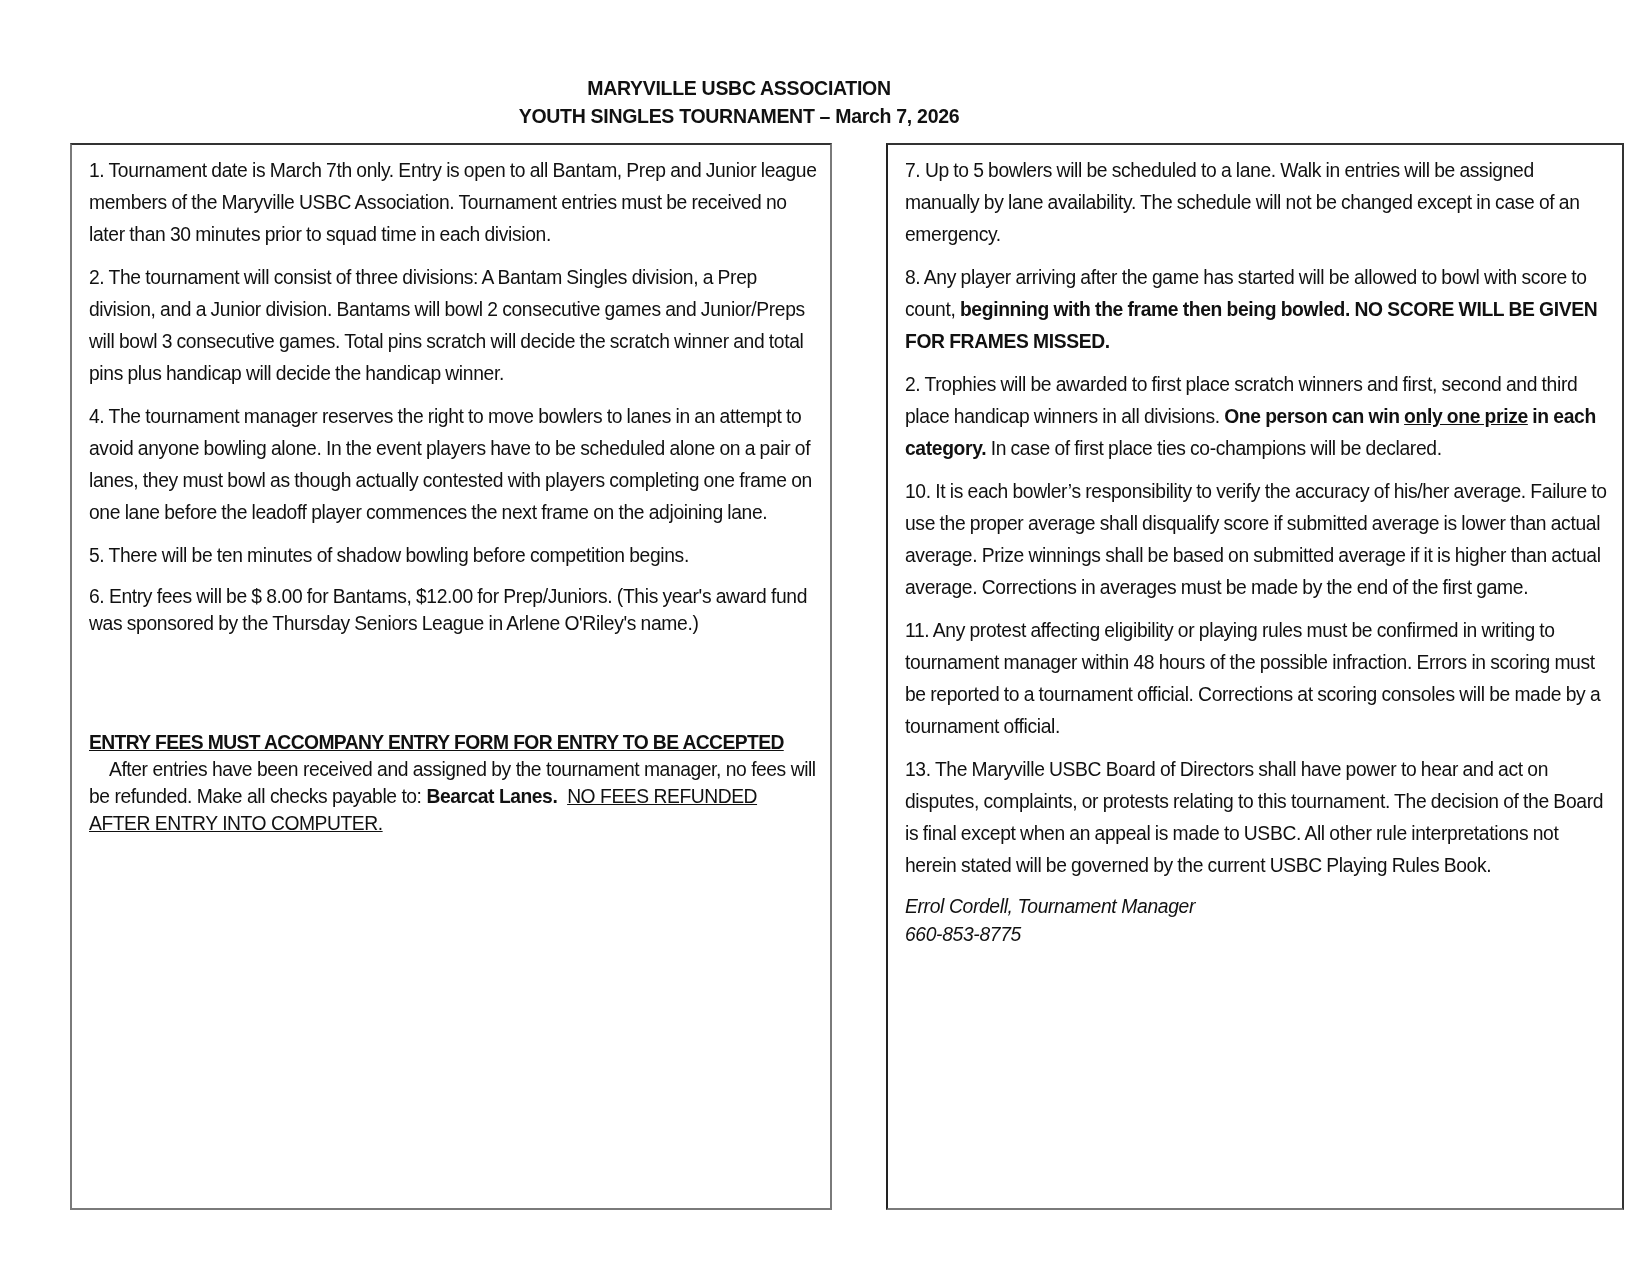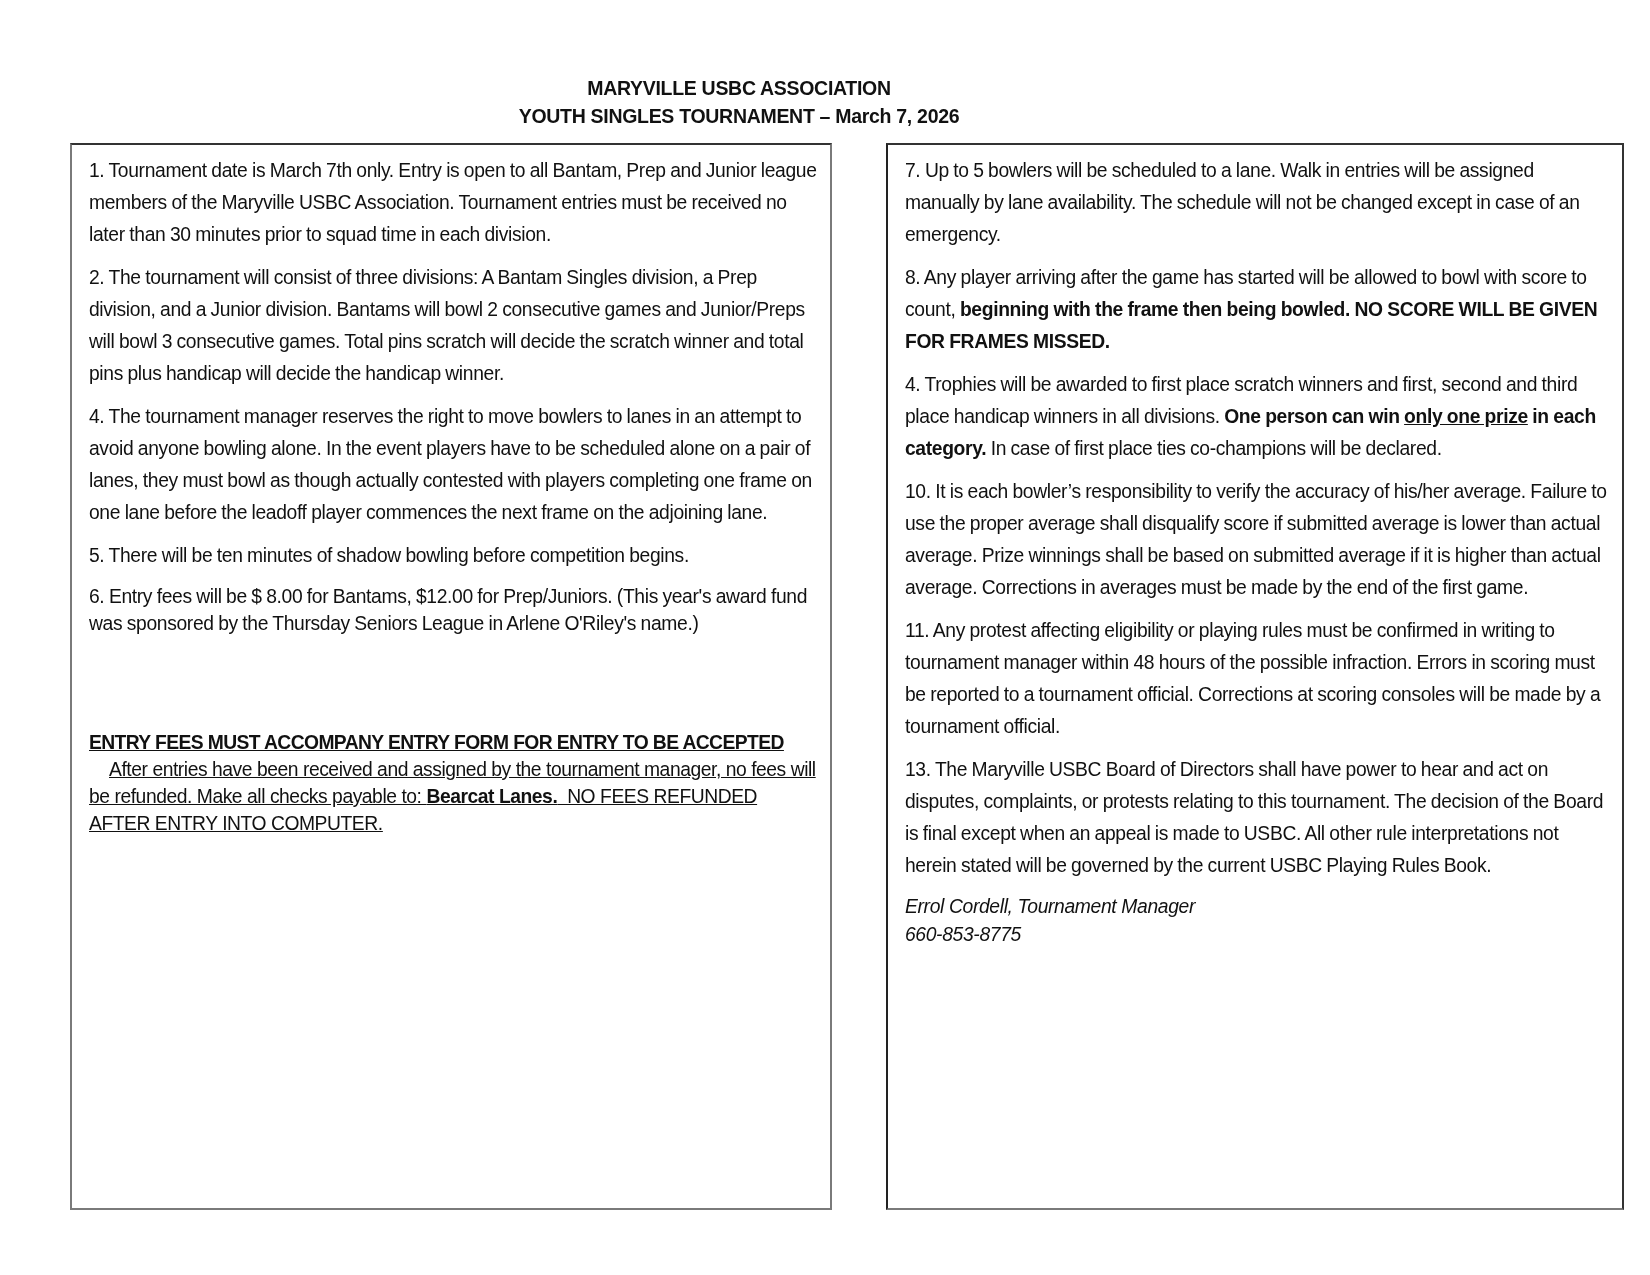--- a/index.html
+++ b/index.html
@@ -20,21 +20,21 @@
   #left-box { left: 70px; width: 762px; }
   #right-box { left: 886px; width: 738px; border-right-color: #333; border-left-color:#222; }
   .content { position: absolute; left: 17px; right: 12px; top: 10px; }
   .para {
     font-size: 19.3px; line-height: 32px; letter-spacing: -0.35px; margin: 0 0 11px 0;
     word-spacing: -0.5px;
   }
   .para.tight { line-height: 27px; }
   b { font-weight: bold; }
   u { text-decoration: underline; }
-  .notice { margin-top: 92px; font-size: 19.3px; letter-spacing: -0.45px; line-height: 27px; text-decoration: underline; }
+  .notice { margin-top: 92px; font-size: 19.3px; letter-spacing: -0.45px; line-height: 27px; }
   .notice-head { font-weight: bold; text-decoration: underline; letter-spacing: -0.6px; }
   .notice-body { text-indent: 20px; }
   .sig { margin-top: 4px; font-size: 19.3px; line-height: 28px; letter-spacing: -0.35px; font-style: italic; }
 </style>
 </head>
 <body>
 
 <div id="t1" class="title">MARYVILLE USBC ASSOCIATION</div>
 <div id="t2" class="title">YOUTH SINGLES TOURNAMENT – March 7, 2026</div>
 
@@ -50,21 +50,21 @@
       <div class="notice-head">ENTRY FEES MUST ACCOMPANY ENTRY FORM FOR ENTRY TO BE ACCEPTED</div>
       <div class="notice-body"><span>After entries have been received and assigned by the tournament manager, no fees will be refunded. Make all checks payable to: </span><b>Bearcat Lanes.</b>&nbsp; <u>NO FEES REFUNDED AFTER ENTRY INTO COMPUTER.</u></div>
     </div>
   </div>
 </div>
 
 <div id="right-box" class="box">
   <div class="content">
     <p class="para">7. Up to 5 bowlers will be scheduled to a lane. Walk in entries will be assigned manually by lane availability. The schedule will not be changed except in case of an emergency.</p>
     <p class="para"><span>8. Any player arriving after the game has started will be allowed to bowl with score to count, </span><b>beginning with the frame then being bowled. NO SCORE WILL BE GIVEN FOR FRAMES MISSED.</b></p>
-    <p class="para"><span>4. Trophies will be awarded to first place scratch winners and first, second and third place handicap winners in all divisions. </span><b>One person can win </b><b><u>only one prize</u></b><b> in each category.</b><span> In case of first place ties co-champions will be declared.</span></p>
+    <p class="para"><span>2. Trophies will be awarded to first place scratch winners and first, second and third place handicap winners in all divisions. </span><b>One person can win </b><b><u>only one prize</u></b><b> in each category.</b><span> In case of first place ties co-champions will be declared.</span></p>
     <p class="para">10. It is each bowler’s responsibility to verify the accuracy of his/her average. Failure to use the proper average shall disqualify score if submitted average is lower than actual average. Prize winnings shall be based on submitted average if it is higher than actual average. Corrections in averages must be made by the end of the first game.</p>
     <p class="para">11. Any protest affecting eligibility or playing rules must be confirmed in writing to tournament manager within 48 hours of the possible infraction. Errors in scoring must be reported to a tournament official. Corrections at scoring consoles will be made by a tournament official.</p>
     <p class="para">13. The Maryville USBC Board of Directors shall have power to hear and act on disputes, complaints, or protests relating to this tournament. The decision of the Board is final except when an appeal is made to USBC. All other rule interpretations not herein stated will be governed by the current USBC Playing Rules Book.</p>
     <div class="sig">
       <div>Errol Cordell, Tournament Manager</div>
       <div>660-853-8775</div>
     </div>
   </div>
 </div>
 

